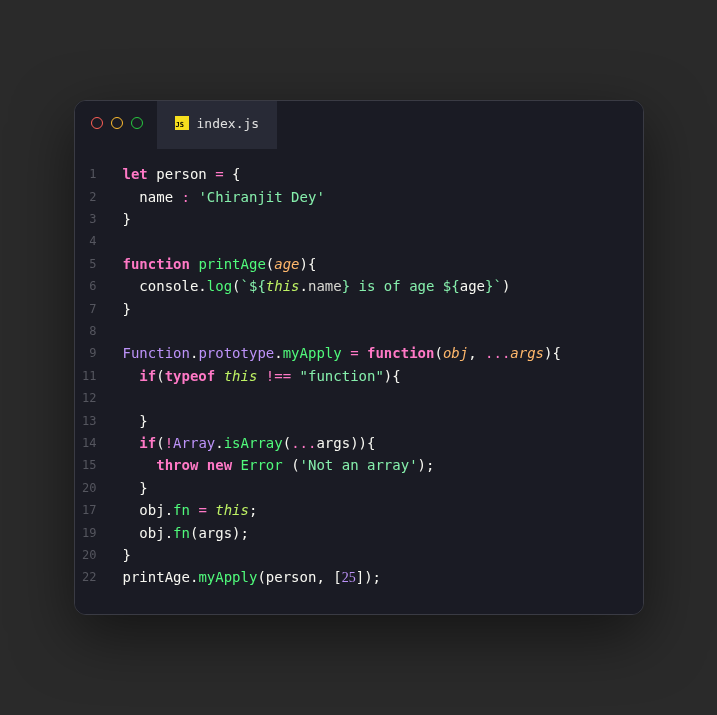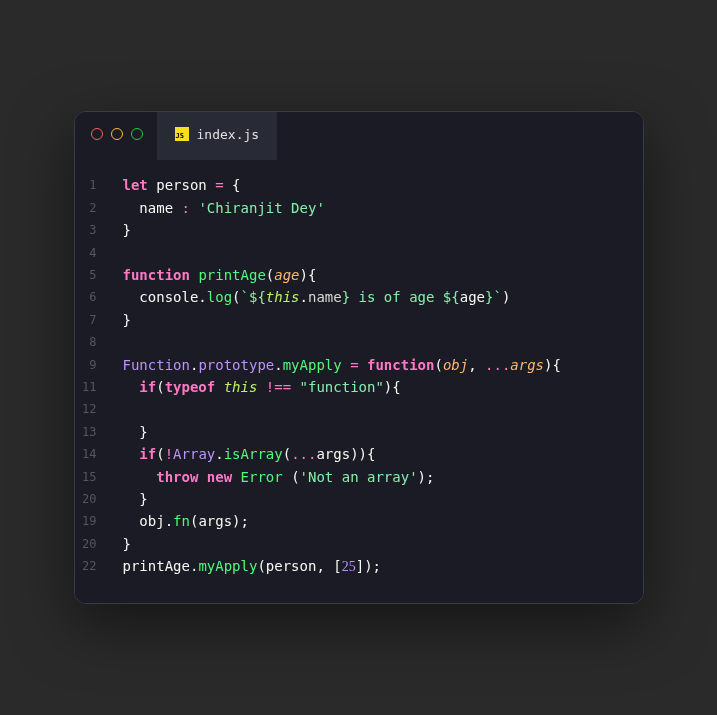--- a/index.html
+++ b/index.html
@@ -125,17 +125,18 @@
       <div class="code-line"><span class="line-number">6</span><span class="code-content"><span class="var">  console</span><span class="punc">.</span><span class="fn">log</span><span class="punc">(</span><span class="str">`${</span><span class="kw2">this</span><span class="punc">.</span><span class="prop">name</span><span class="str">} is of age ${</span><span class="var">age</span><span class="str">}`</span><span class="punc">)</span></span></div>
       <div class="code-line"><span class="line-number">7</span><span class="code-content"><span class="punc">}</span></span></div>
       <div class="code-line"><span class="line-number">8</span><span class="code-content"></span></div>
       <div class="code-line"><span class="line-number">9</span><span class="code-content"><span class="const">Function</span><span class="punc">.</span><span class="const">prototype</span><span class="punc">.</span><span class="fn">myApply</span><span class="var"> </span><span class="op">=</span><span class="var"> </span><span class="kw">function</span><span class="punc">(</span><span class="param">obj</span><span class="punc">, </span><span class="op">...</span><span class="param">args</span><span class="punc">){</span></span></div>
       <div class="code-line"><span class="line-number">11</span><span class="code-content"><span class="var">  </span><span class="kw">if</span><span class="punc">(</span><span class="kw">typeof</span><span class="var"> </span><span class="kw2">this</span><span class="var"> </span><span class="op">!==</span><span class="var"> </span><span class="str">"function"</span><span class="punc">){</span></span></div>
       <div class="code-line"><span class="line-number">12</span></div>
       <div class="code-line"><span class="line-number">13</span><span class="code-content"><span class="var">  </span><span class="punc">}</span></span></div>
       <div class="code-line"><span class="line-number">14</span><span class="code-content"><span class="var">  </span><span class="kw">if</span><span class="punc">(</span><span class="op">!</span><span class="const">Array</span><span class="punc">.</span><span class="fn">isArray</span><span class="punc">(</span><span class="op">...</span><span class="var">args</span><span class="punc">)){</span></span></div>
       <div class="code-line"><span class="line-number">15</span><span class="code-content"><span class="var">    </span><span class="kw">throw</span><span class="var"> </span><span class="kw">new</span><span class="var"> </span><span class="fn">Error</span><span class="var"> </span><span class="punc">(</span><span class="str">'Not an array'</span><span class="punc">);</span></span></div>
       <div class="code-line"><span class="line-number">20</span><span class="code-content"><span class="var">  </span><span class="punc">}</span></span></div>
+      <div class="code-line"><span class="line-number">17</span><span class="code-content"><span class="var">  obj</span><span class="punc">.</span><span class="fn">fn</span><span class="var"> </span><span class="op">=</span><span class="var"> </span><span class="kw2">this</span><span class="punc">;</span></span></div>
       <div class="code-line"><span class="line-number">19</span><span class="code-content"><span class="var">  obj</span><span class="punc">.</span><span class="fn">fn</span><span class="punc">(</span><span class="var">args</span><span class="punc">);</span></span></div>
       <div class="code-line"><span class="line-number">20</span><span class="code-content"><span class="punc">}</span></span></div>
       <div class="code-line"><span class="line-number">22</span><span class="code-content"><span class="var">printAge</span><span class="punc">.</span><span class="fn">myApply</span><span class="punc">(</span><span class="var">person</span><span class="punc">, [</span><span class="num">25</span><span class="punc">]);</span></span></div>
     </div>
 </div>
 
 </body></html>

